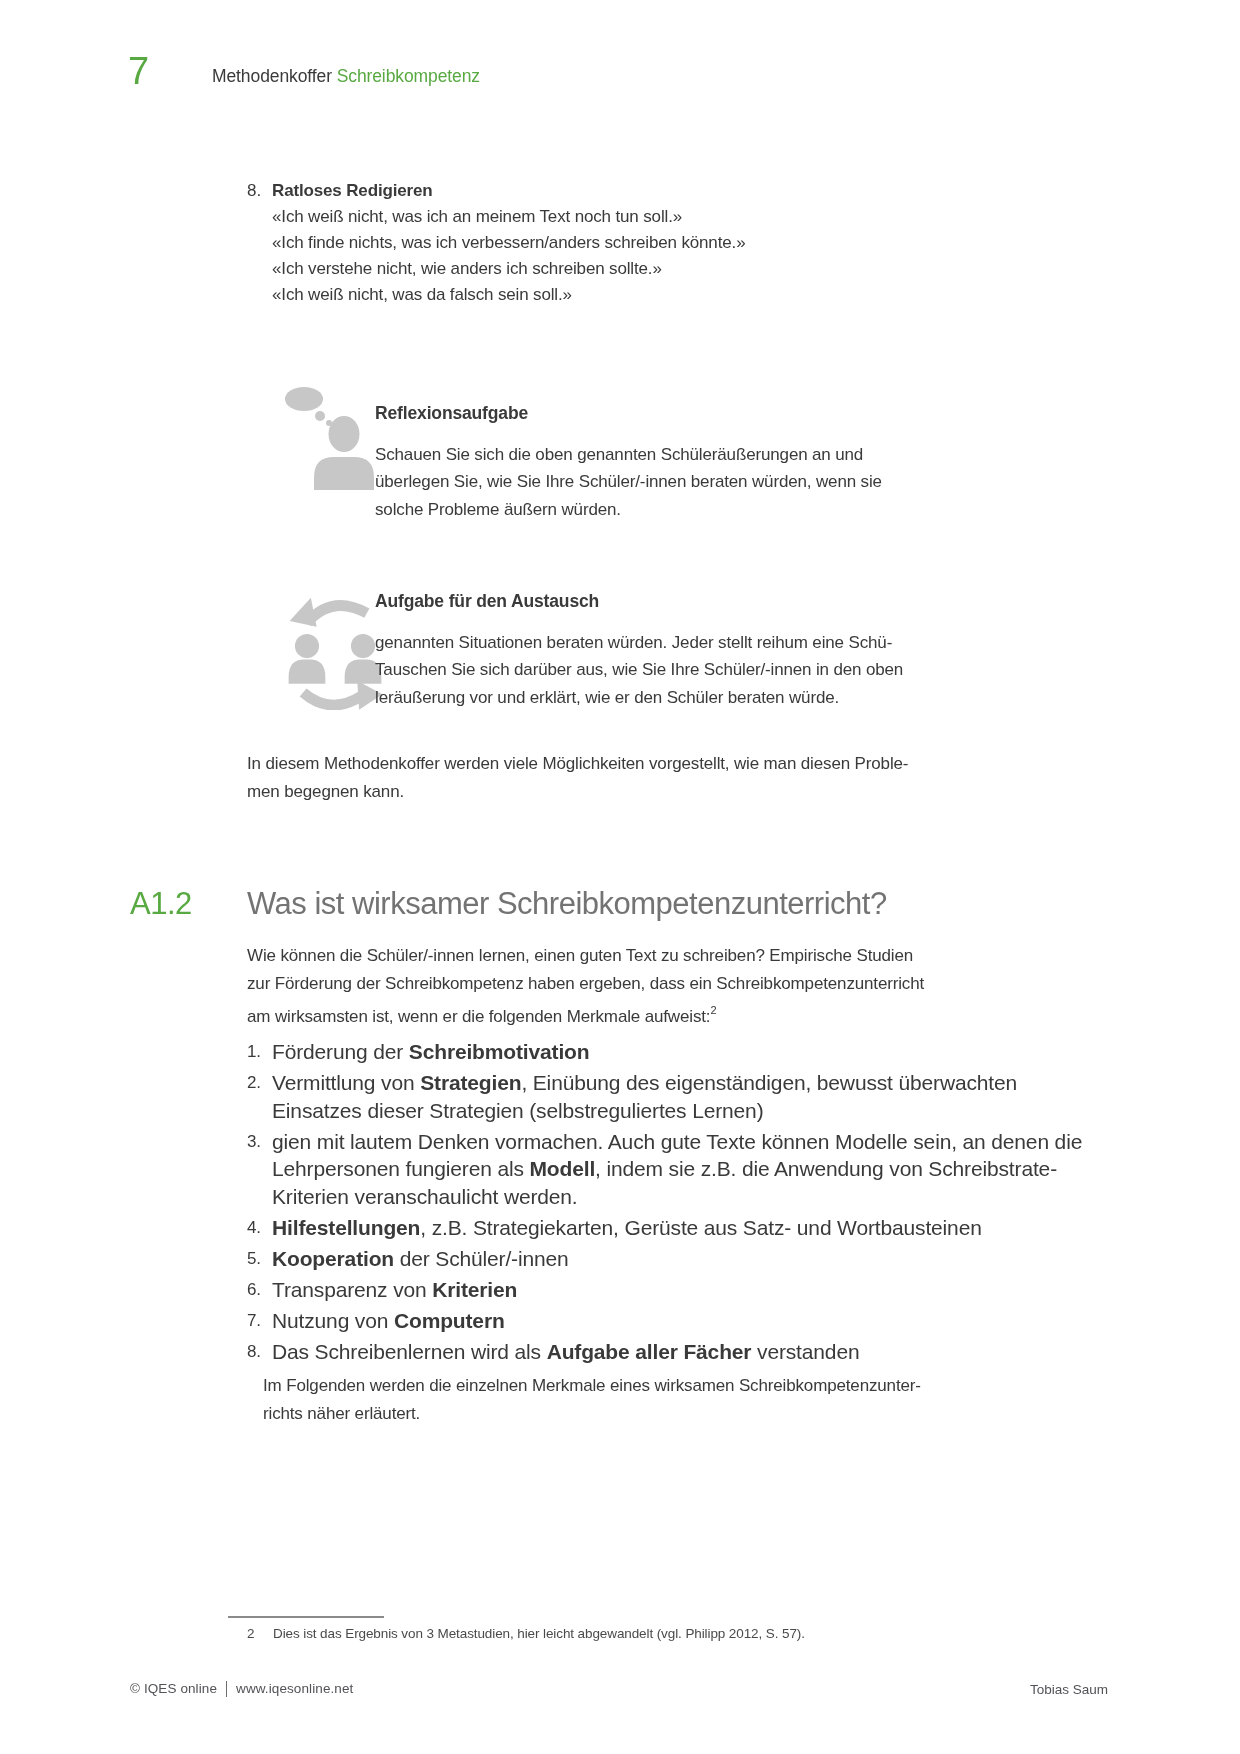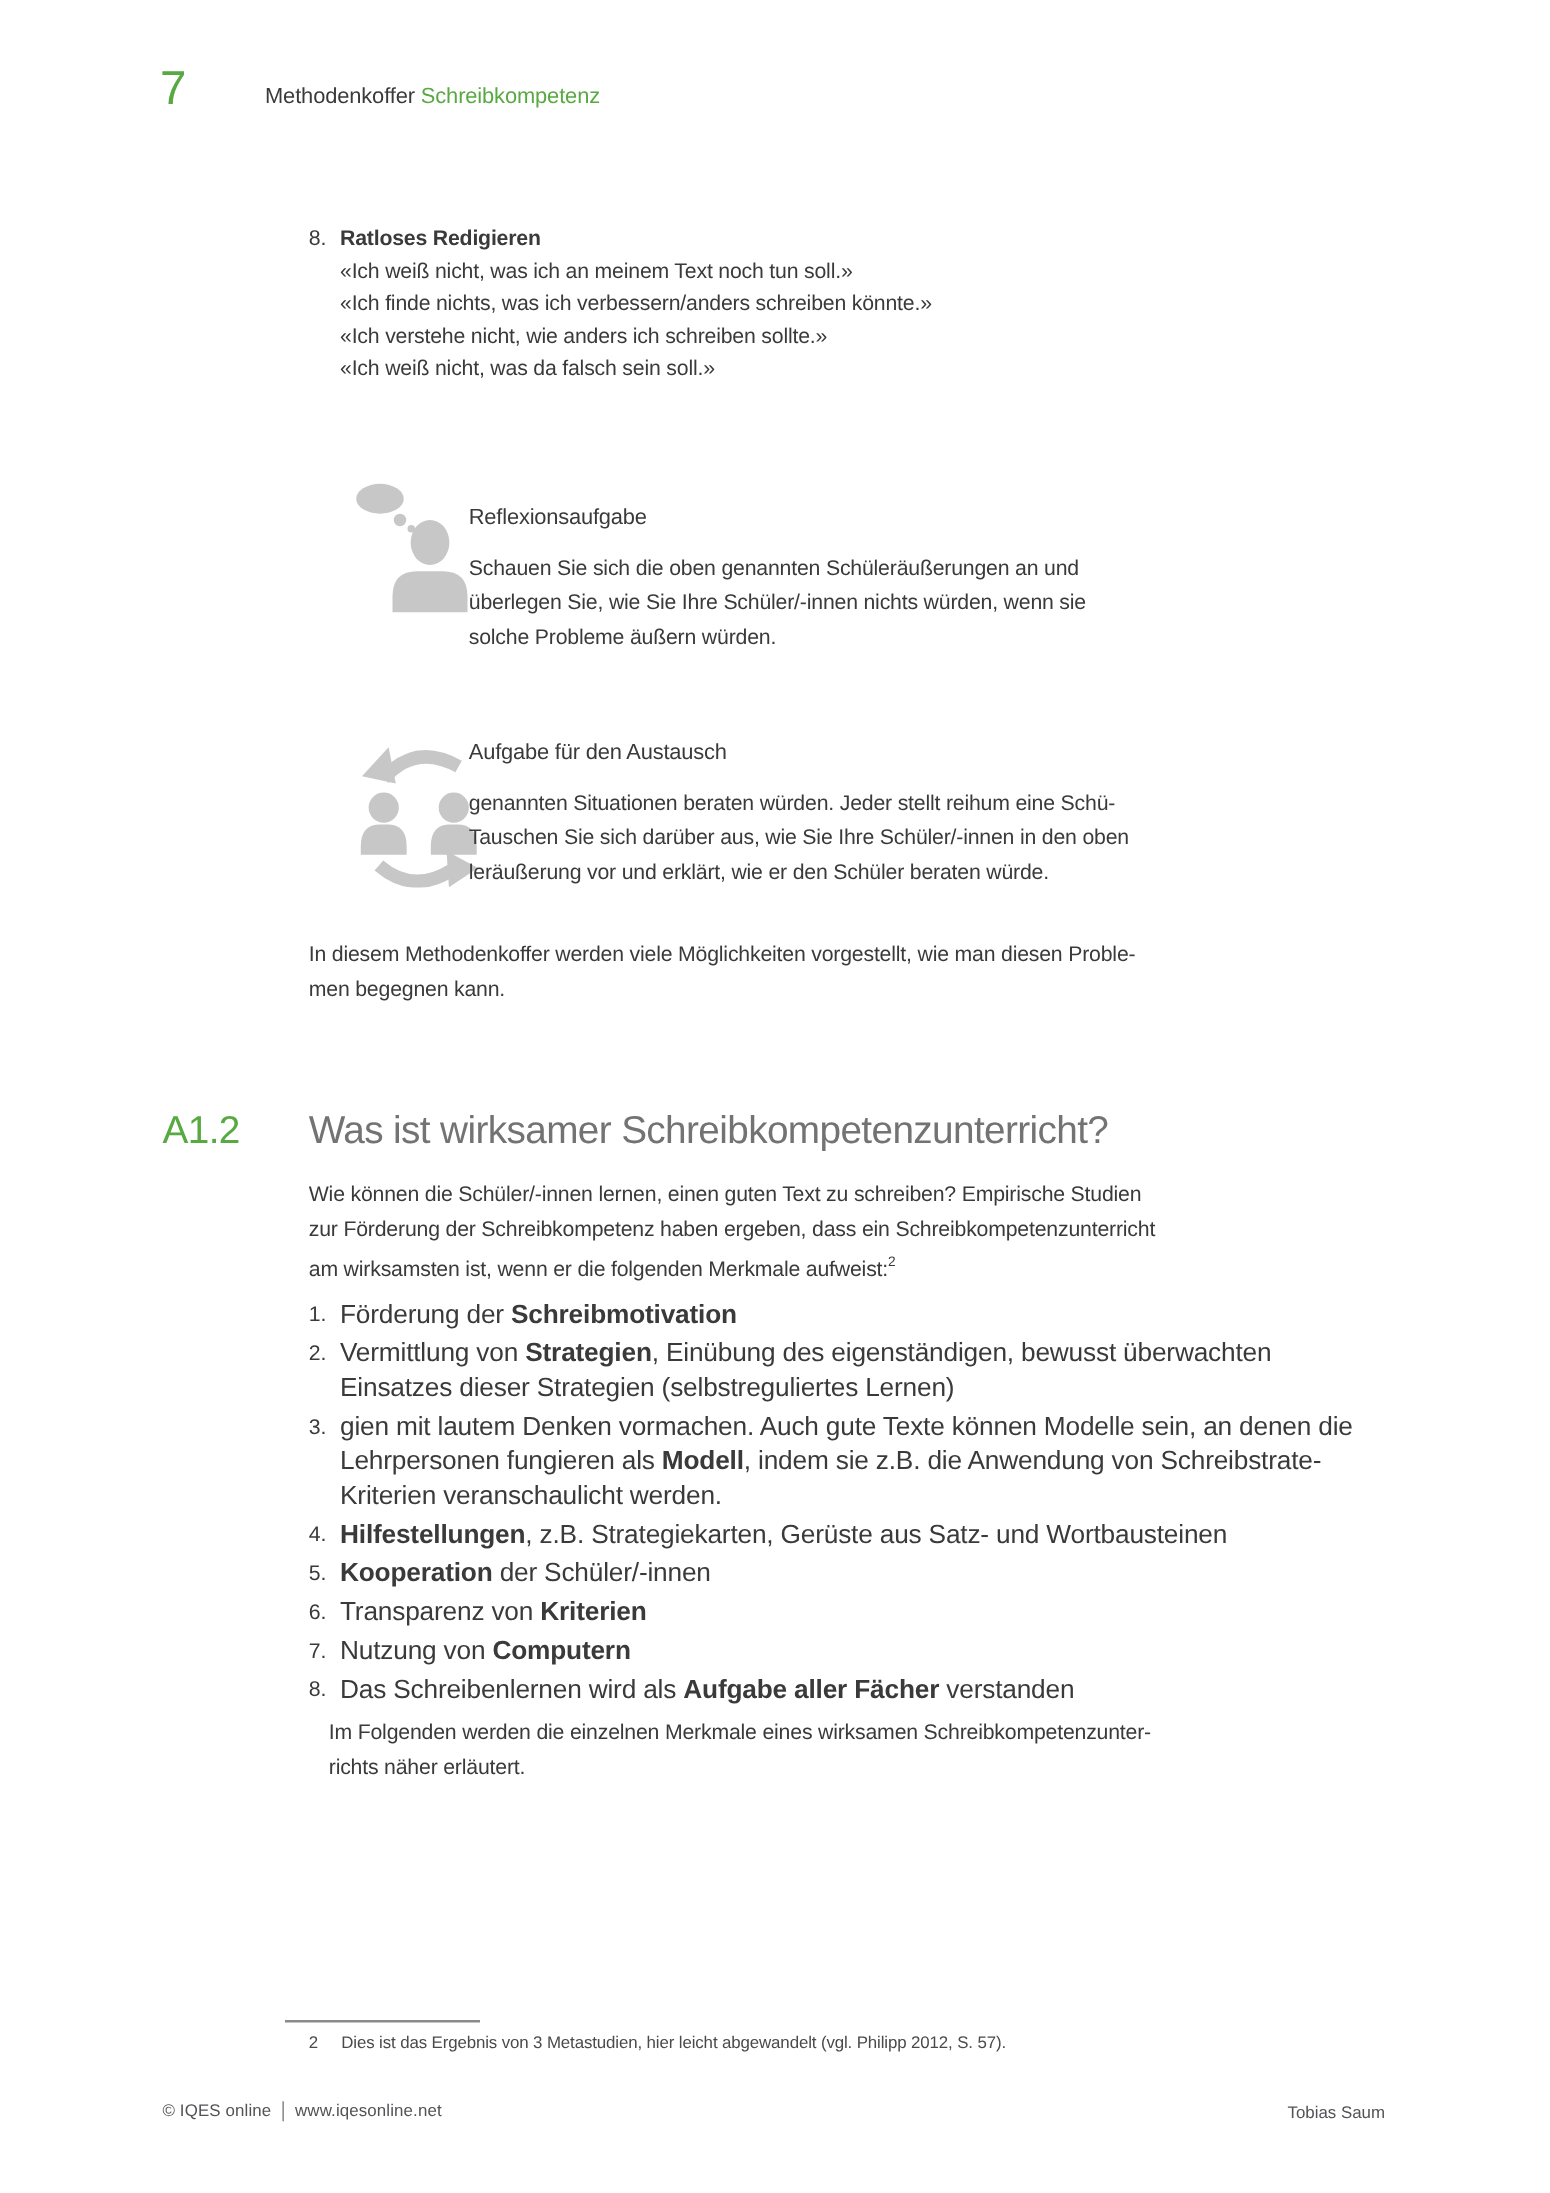--- a/index.html
+++ b/index.html
@@ -25,21 +25,21 @@
   .item8 { left:247px; top:178px; display:flex; }
   .item8 .num { width:25px; font-size:17px; line-height:26px; }
   .item8 .content { font-size:17px; line-height:26px; letter-spacing:-0.15px; }
   .item8 .title { font-weight:700; }
 
   
   .task-icon-1 { left:283px; top:384px; }
   .task-text-1 { left:375px; top:400px; width:600px; }
   .task-icon-2 { left:278px; top:586px; }
   .task-text-2 { left:375px; top:588px; width:600px; }
-  .task-title { font-size:17.5px; font-weight:400; letter-spacing:-0.15px; }
+  .task-title { font-size:17.5px; font-weight:700; letter-spacing:-0.15px; }
   .task-body { margin-top:13px; }
 
   .closing-para { left:247px; top:750px; }
 
   
   .section-num { left:130px; top:886px; font-size:31px; font-weight:400; color:var(--green); letter-spacing:-0.5px; }
   .section-title { left:247px; top:886px; font-size:31px; font-weight:400; color:#737373; letter-spacing:-0.5px; }
 
   .intro { left:247px; top:942px; }
   sup.fn-ref { font-size:11px; vertical-align:8px; letter-spacing:0; }
@@ -92,21 +92,21 @@
     <circle class="fill" cx="37" cy="32" r="5"></circle>
     <circle class="fill" cx="46" cy="39" r="3"></circle>
     <ellipse class="fill" cx="61" cy="50" rx="15.5" ry="18"></ellipse>
     <path class="fill" d="M31 106 L31 93 Q31 73 51 73 L71 73 Q91 73 91 93 L91 106 Z"></path>
   </svg>
 </div>
 <div class="abs task-text-1 body-text">
   <div class="line task-title">Reflexionsaufgabe</div>
   <div class="task-body">
     <div class="line">Schauen Sie sich die oben genannten Schüleräußerungen an und</div>
-    <div class="line">überlegen Sie, wie Sie Ihre Schüler/-innen nichts würden, wenn sie</div>
+    <div class="line">überlegen Sie, wie Sie Ihre Schüler/-innen beraten würden, wenn sie</div>
     <div class="line">solche Probleme äußern würden.</div>
   </div>
 </div>
 
 <div class="abs task-icon-2">
   <svg width="114" height="124" viewBox="0 0 118 128">
     <path class="stroke" d="M30 38 Q 56 8 92 28" stroke-width="11"></path>
     <polygon class="fill" points="12,36 34,12 40,42"></polygon>
     <circle class="fill" cx="30" cy="62" r="12.5"></circle>
     <path class="fill" d="M11 101 L11 94 Q11 76 27 76 L33 76 Q49 76 49 94 L49 101 Z"></path>

